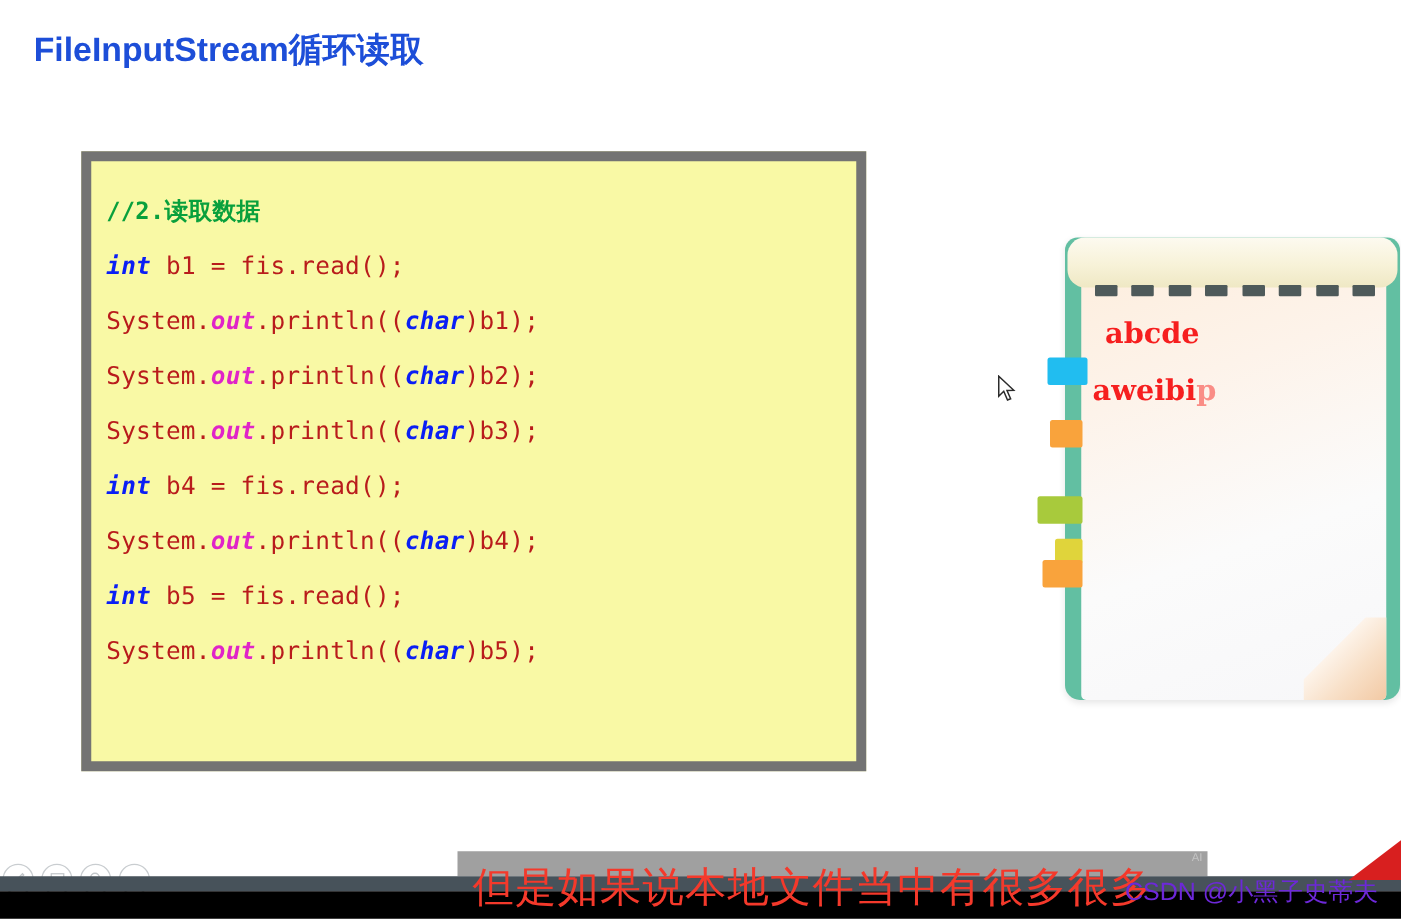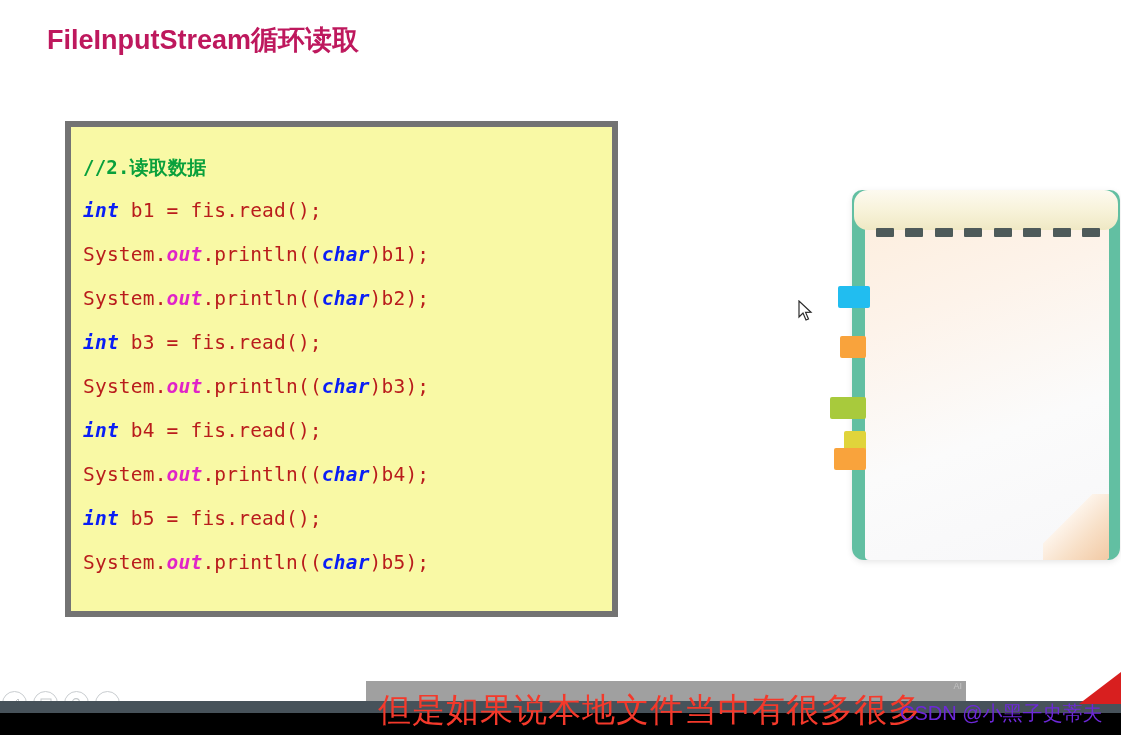--- a/index.html
+++ b/index.html
@@ -16,37 +16,36 @@
     font-family: "Liberation Sans", "DejaVu Sans", sans-serif;
   }
 
   
   #slide-title {
     position: absolute;
     left: 27px;
     top: 22px;
     font-size: 27px;
     font-weight: bold;
-    color: #be185d;
+    color: #1d4ed8;
     letter-spacing: 0px;
     white-space: nowrap;
     font-family: "Liberation Sans", "DejaVu Sans", sans-serif;
-    margin-left: 20px;
   }
 
   
   #code-panel {
     position: absolute;
     left: 65px;
     top: 121px;
-    width: 553px;
+    width: 628px;
     height: 496px;
     box-sizing: border-box;
     background: #f9f9a5;
-    border: 6px solid #737373;
+    border: 8px solid #737373;
     padding: 18px 0 0 12px;
   }
   .code-line {
     font-family: "DejaVu Sans Mono", "Liberation Mono", monospace;
     font-size: 19.5px;
     line-height: 44px;
     color: #1a1a1a;
     white-space: pre;
     letter-spacing: 0.2px;
   }
@@ -247,21 +246,20 @@
 
   <div class="code-line comment">//2.读取数据</div>
 
   <div class="code-line"><span class="tok-kw">int</span><span class="tok-plain"> b1 = fis.read();</span></div>
 
   <div class="code-line"><span class="tok-plain">System.</span><span class="tok-field">out</span><span class="tok-plain">.println((</span><span class="tok-kw">char</span><span class="tok-plain">)b1);</span></div>
 
 
   <div class="code-line"><span class="tok-plain">System.</span><span class="tok-field">out</span><span class="tok-plain">.println((</span><span class="tok-kw">char</span><span class="tok-plain">)b2);</span></div>
 
-  <div class="code-line"><span class="tok-kw">int</span><span class="tok-plain"> b3 = fis.read();</span></div>
 
   <div class="code-line"><span class="tok-plain">System.</span><span class="tok-field">out</span><span class="tok-plain">.println((</span><span class="tok-kw">char</span><span class="tok-plain">)b3);</span></div>
 
   <div class="code-line"><span class="tok-kw">int</span><span class="tok-plain"> b4 = fis.read();</span></div>
 
   <div class="code-line"><span class="tok-plain">System.</span><span class="tok-field">out</span><span class="tok-plain">.println((</span><span class="tok-kw">char</span><span class="tok-plain">)b4);</span></div>
 
   <div class="code-line"><span class="tok-kw">int</span><span class="tok-plain"> b5 = fis.read();</span></div>
 
   <div class="code-line"><span class="tok-plain">System.</span><span class="tok-field">out</span><span class="tok-plain">.println((</span><span class="tok-kw">char</span><span class="tok-plain">)b5);</span></div>
@@ -276,20 +274,24 @@
     <div id="notepad-holes">
       <span></span>
       <span></span>
       <span></span>
       <span></span>
       <span></span>
       <span></span>
       <span></span>
       <span></span>
     </div>
+    <div id="notepad-text">
+      <div class="pad-line indented">abcde</div>
+      <div class="pad-line"><span>aweibi</span><span class="pad-faded">p</span></div>
+    </div>
 
     <div class="pad-tab" style="left:-14px; top:96px; width:32px; height:22px; background:#21bdf0;"></div>
     <div class="pad-tab" style="left:-12px; top:146px; width:26px; height:22px; background:#f9a33c;"></div>
     <div class="pad-tab" style="left:-22px; top:207px; width:36px; height:22px; background:#a8ca3c;"></div>
     <div class="pad-tab" style="left:-8px; top:241px; width:22px; height:20px; background:#e0d43b;"></div>
     <div class="pad-tab" style="left:-18px; top:258px; width:32px; height:22px; background:#f9a33c;"></div>
   </div>
 </div>
 
 <div id="mouse-cursor">

